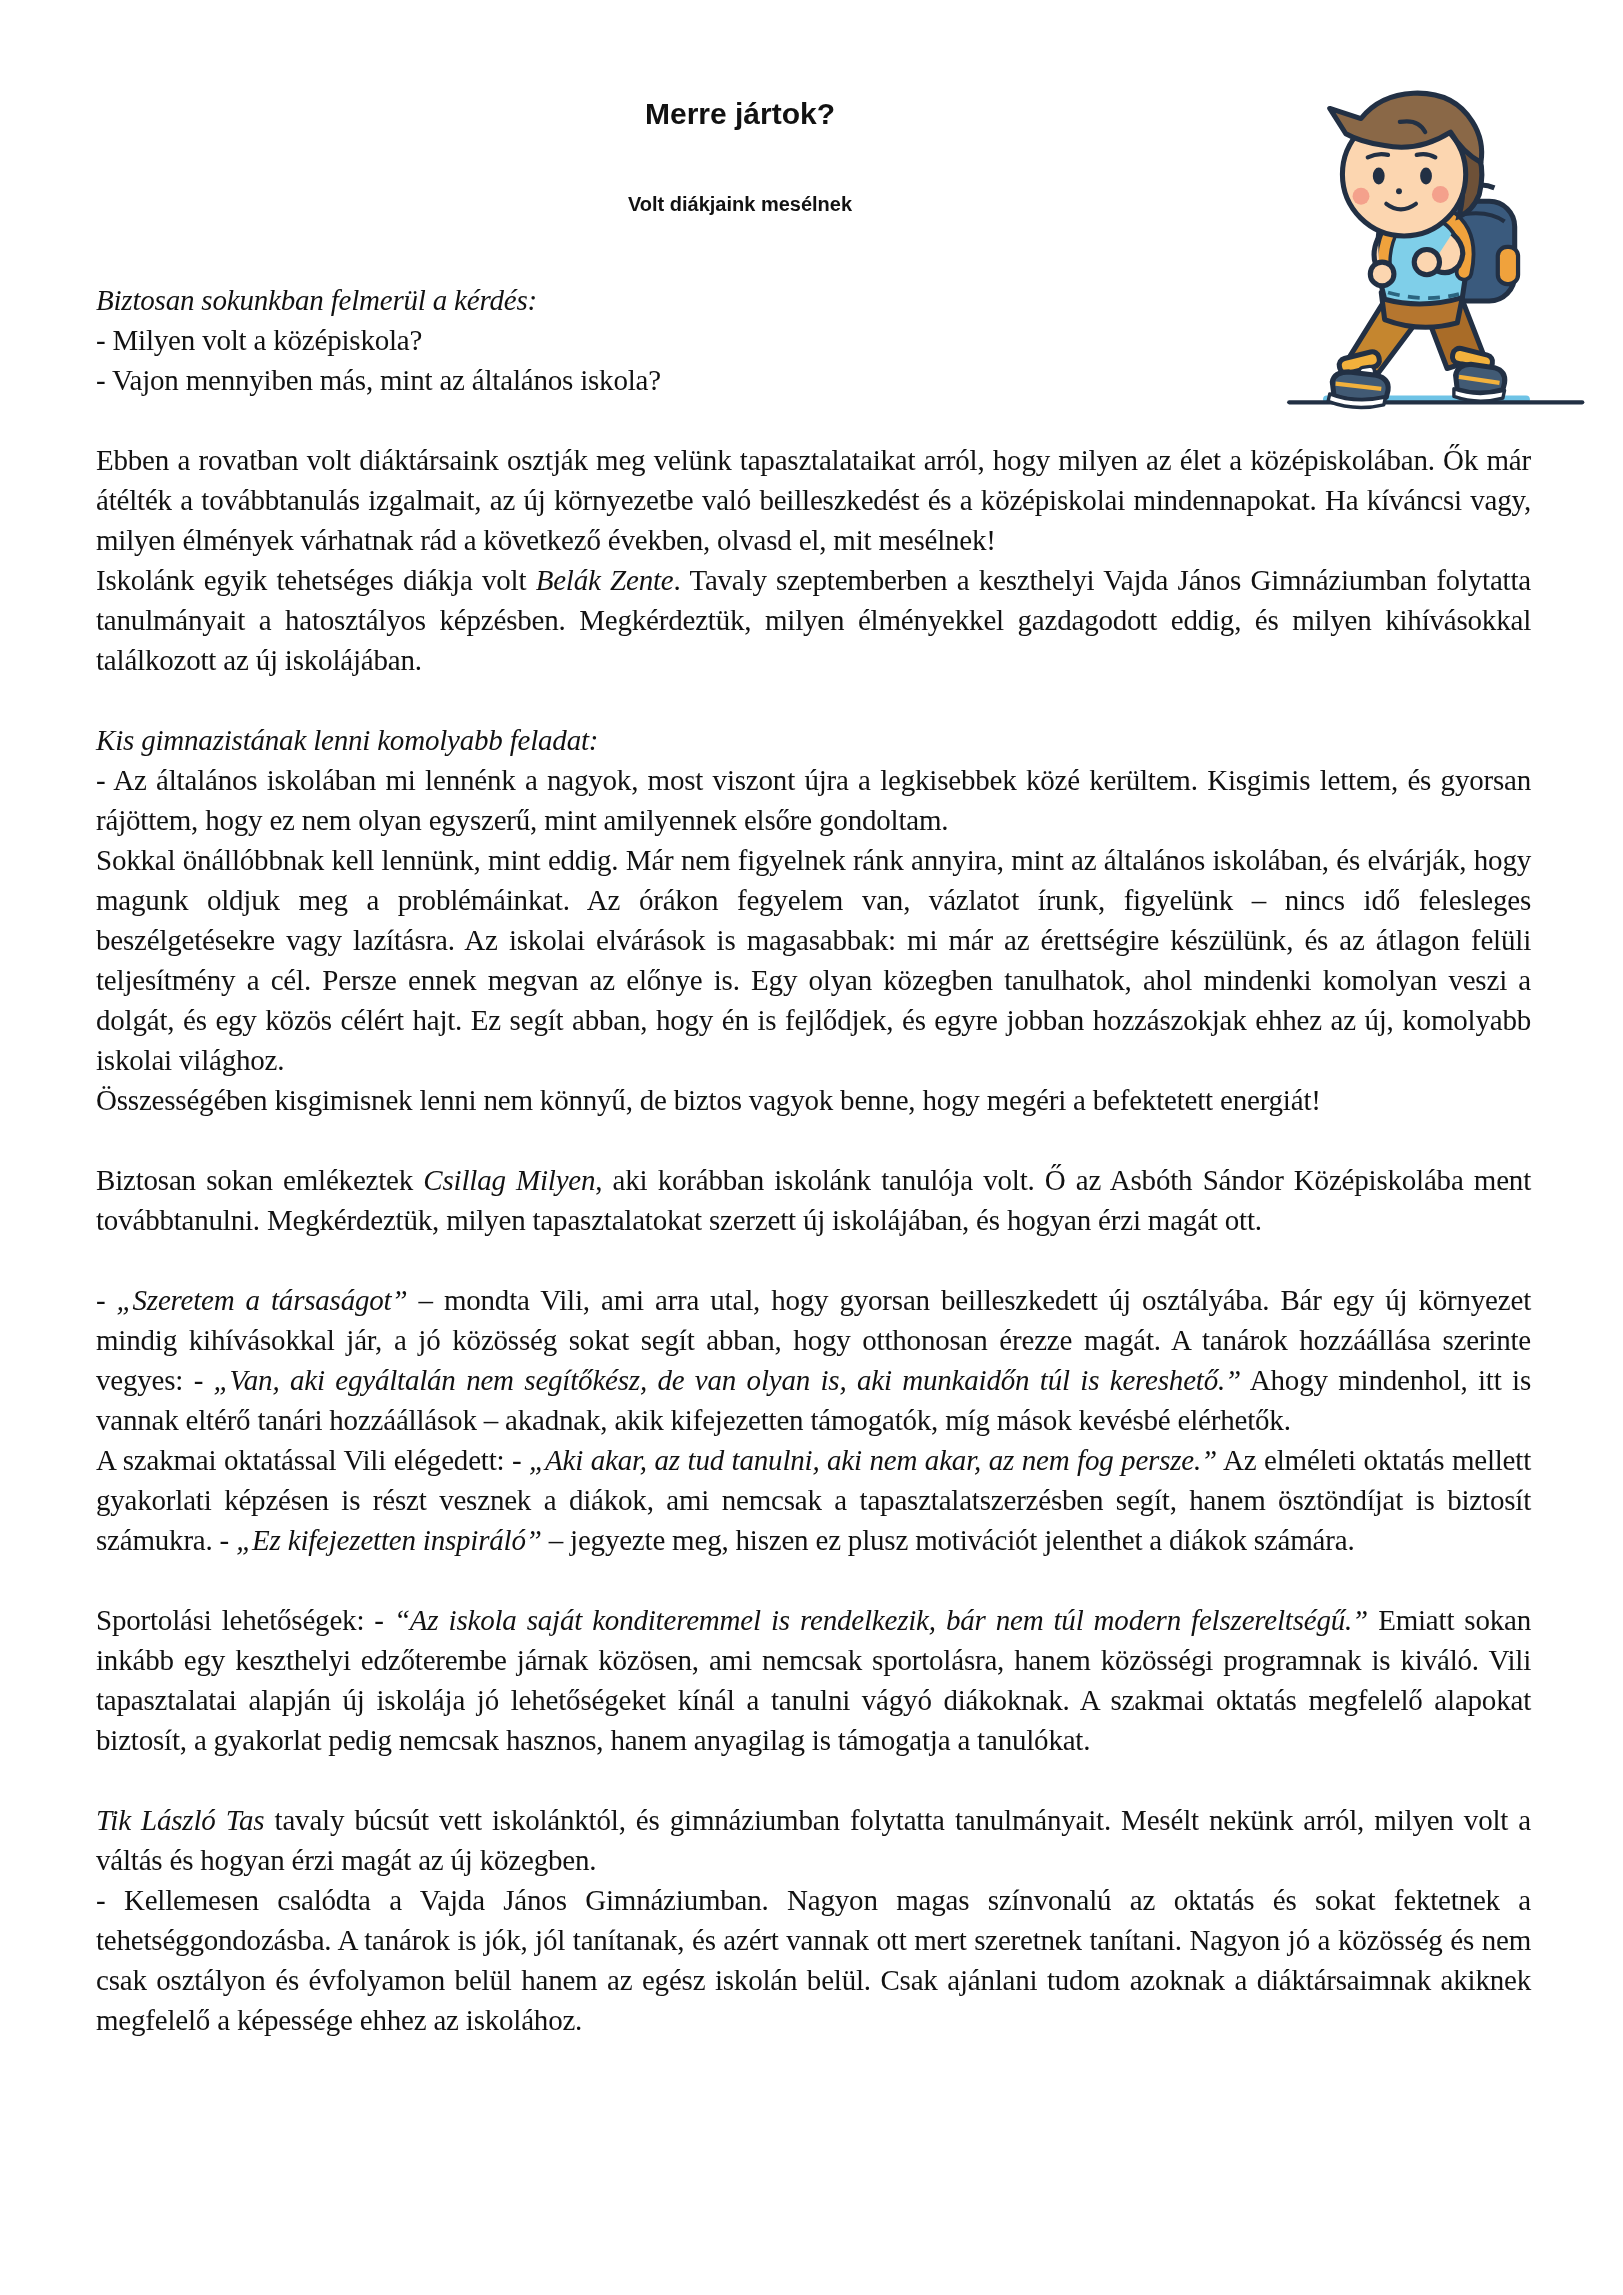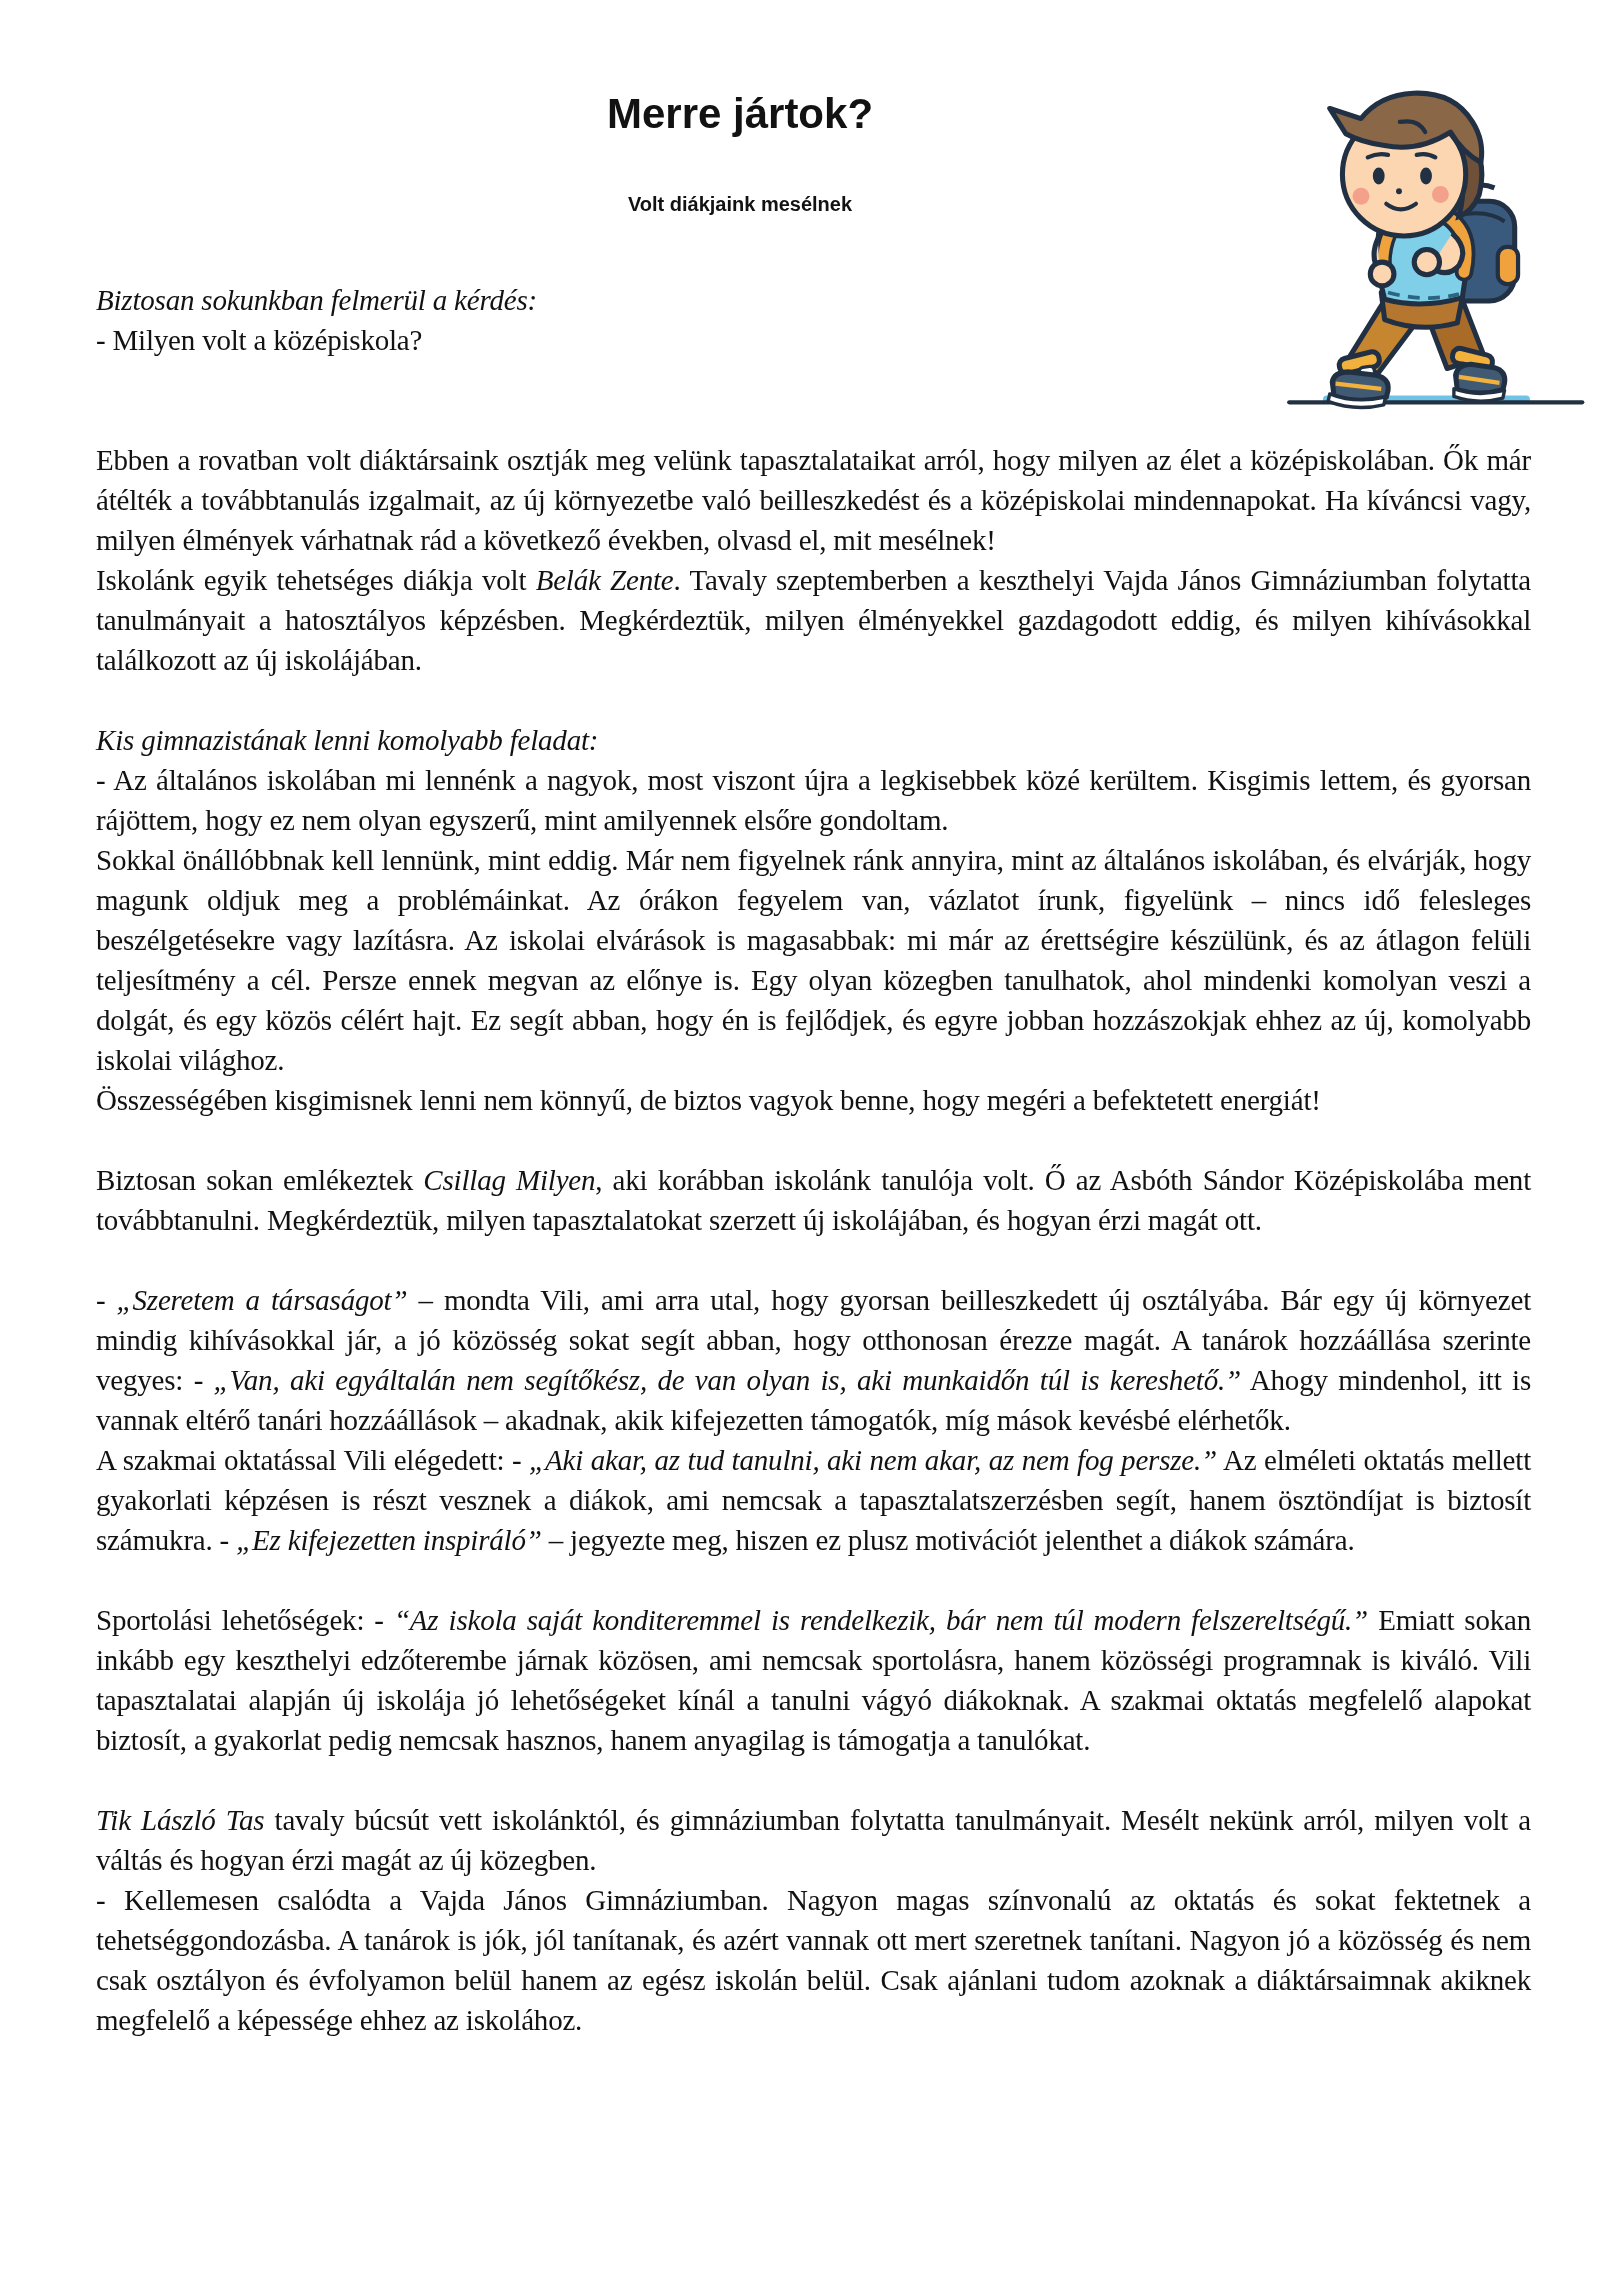--- a/index.html
+++ b/index.html
@@ -12,21 +12,21 @@
     color:#121212;
   }
   .header-wrap{
     position:absolute;left:0;top:0;width:1480px;
     padding-top:88px;
     text-align:center;
   }
   .doc-title{
     font-family:"Liberation Sans", sans-serif;
     font-weight:bold;
-    font-size:42px;
+    font-size:30px;
     line-height:51px;
     letter-spacing:0px;
   }
   .doc-subtitle{
     font-family:"Liberation Sans", sans-serif;
     font-weight:bold;
     font-size:20px;
     line-height:37px;
     margin-top:47px;
   }
@@ -121,21 +121,21 @@
       <path d="M138 126 q12 -6 24 -3" fill="none" stroke="#223044" stroke-width="5" stroke-linecap="round"></path>
       <path d="M196 123 q12 -3 22 3" fill="none" stroke="#223044" stroke-width="5" stroke-linecap="round"></path>
       <circle cx="130" cy="172" r="10" fill="#f4a18c"></circle>
       <circle cx="224" cy="170" r="10" fill="#f4a18c"></circle>
       <circle cx="175" cy="166" r="3.5" fill="#223044"></circle>
       <path d="M160 181 q17 13 35 0" fill="none" stroke="#223044" stroke-width="5" stroke-linecap="round"></path>
     </g>
   </svg>
 
   <div class="article-body" id="article-body">
-      <p class="para"><span class="run-italic">Biztosan sokunkban felmerül a kérdés:</span><br><span class="run-normal">- Milyen volt a középiskola?</span><br><br></p>
+      <p class="para"><span class="run-italic">Biztosan sokunkban felmerül a kérdés:</span><br><span class="run-normal">- Milyen volt a középiskola?</span><br><span class="run-normal">- Vajon mennyiben más, mint az általános iskola?</span><br></p>
       <p class="para"><span class="run-normal">Ebben a rovatban volt diáktársaink osztják meg velünk tapasztalataikat arról, hogy milyen az élet a középiskolában. Ők már átélték a továbbtanulás izgalmait, az új környezetbe való beilleszkedést és a középiskolai mindennapokat. Ha kíváncsi vagy, milyen élmények várhatnak rád a következő években, olvasd el, mit mesélnek!</span><br><span class="run-normal">Iskolánk egyik tehetséges diákja volt </span><span class="run-italic">Belák Zente</span><span class="run-normal">. Tavaly szeptemberben a keszthelyi Vajda János Gimnáziumban folytatta tanulmányait a hatosztályos képzésben. Megkérdeztük, milyen élményekkel gazdagodott eddig, és milyen kihívásokkal találkozott az új iskolájában.</span></p>
       <p class="para"><span class="run-italic">Kis gimnazistának lenni komolyabb feladat:</span><br><span class="run-normal">- Az általános iskolában mi lennénk a nagyok, most viszont újra a legkisebbek közé kerültem. Kisgimis lettem, és gyorsan rájöttem, hogy ez nem olyan egyszerű, mint amilyennek elsőre gondoltam.</span><br><span class="run-normal">Sokkal önállóbbnak kell lennünk, mint eddig. Már nem figyelnek ránk annyira, mint az általános iskolában, és elvárják, hogy magunk oldjuk meg a problémáinkat. Az órákon fegyelem van, vázlatot írunk, figyelünk – nincs idő felesleges beszélgetésekre vagy lazításra. Az iskolai elvárások is magasabbak: mi már az érettségire készülünk, és az átlagon felüli teljesítmény a cél. Persze ennek megvan az előnye is. Egy olyan közegben tanulhatok, ahol mindenki komolyan veszi a dolgát, és egy közös célért hajt. Ez segít abban, hogy én is fejlődjek, és egyre jobban hozzászokjak ehhez az új, komolyabb iskolai világhoz.</span><br><span class="run-normal">Összességében kisgimisnek lenni nem könnyű, de biztos vagyok benne, hogy megéri a befektetett energiát!</span></p>
       <p class="para"><span class="run-normal">Biztosan sokan emlékeztek </span><span class="run-italic">Csillag Milyen</span><span class="run-normal">, aki korábban iskolánk tanulója volt. Ő az Asbóth Sándor Középiskolába ment továbbtanulni. Megkérdeztük, milyen tapasztalatokat szerzett új iskolájában, és hogyan érzi magát ott.</span></p>
       <p class="para"><span class="run-normal">- </span><span class="run-italic">„Szeretem a társaságot”</span><span class="run-normal"> – mondta Vili, ami arra utal, hogy gyorsan beilleszkedett új osztályába. Bár egy új környezet mindig kihívásokkal jár, a jó közösség sokat segít abban, hogy otthonosan érezze magát. A tanárok hozzáállása szerinte vegyes: - </span><span class="run-italic">„Van, aki egyáltalán nem segítőkész, de van olyan is, aki munkaidőn túl is kereshető.”</span><span class="run-normal"> Ahogy mindenhol, itt is vannak eltérő tanári hozzáállások – akadnak, akik kifejezetten támogatók, míg mások kevésbé elérhetők.</span><br><span class="run-normal">A szakmai oktatással Vili elégedett: - </span><span class="run-italic">„Aki akar, az tud tanulni, aki nem akar, az nem fog persze.”</span><span class="run-normal"> Az elméleti oktatás mellett gyakorlati képzésen is részt vesznek a diákok, ami nemcsak a tapasztalatszerzésben segít, hanem ösztöndíjat is biztosít számukra. - </span><span class="run-italic">„Ez kifejezetten inspiráló”</span><span class="run-normal"> – jegyezte meg, hiszen ez plusz motivációt jelenthet a diákok számára.</span></p>
       <p class="para"><span class="run-normal">Sportolási lehetőségek: - </span><span class="run-italic">“Az iskola saját konditeremmel is rendelkezik, bár nem túl modern felszereltségű.”</span><span class="run-normal"> Emiatt sokan inkább egy keszthelyi edzőterembe járnak közösen, ami nemcsak sportolásra, hanem közösségi programnak is kiváló. Vili tapasztalatai alapján új iskolája jó lehetőségeket kínál a tanulni vágyó diákoknak. A szakmai oktatás megfelelő alapokat biztosít, a gyakorlat pedig nemcsak hasznos, hanem anyagilag is támogatja a tanulókat.</span></p>
       <p class="para"><span class="run-italic">Tik László Tas</span><span class="run-normal"> tavaly búcsút vett iskolánktól, és gimnáziumban folytatta tanulmányait. Mesélt nekünk arról, milyen volt a váltás és hogyan érzi magát az új közegben.</span><br><span class="run-normal">- Kellemesen csalódta a Vajda János Gimnáziumban. Nagyon magas színvonalú az oktatás és sokat fektetnek a tehetséggondozásba. A tanárok is jók, jól tanítanak, és azért vannak ott mert szeretnek tanítani. Nagyon jó a közösség és nem csak osztályon és évfolyamon belül hanem az egész iskolán belül. Csak ajánlani tudom azoknak a diáktársaimnak akiknek megfelelő a képessége ehhez az iskolához.</span></p>
     </div>
 
 </div>
 

